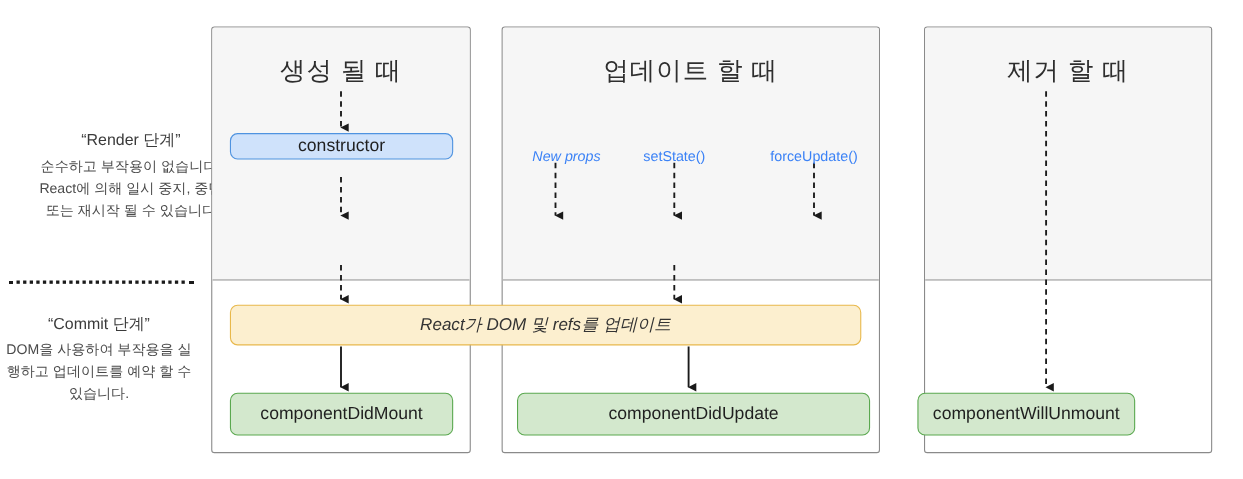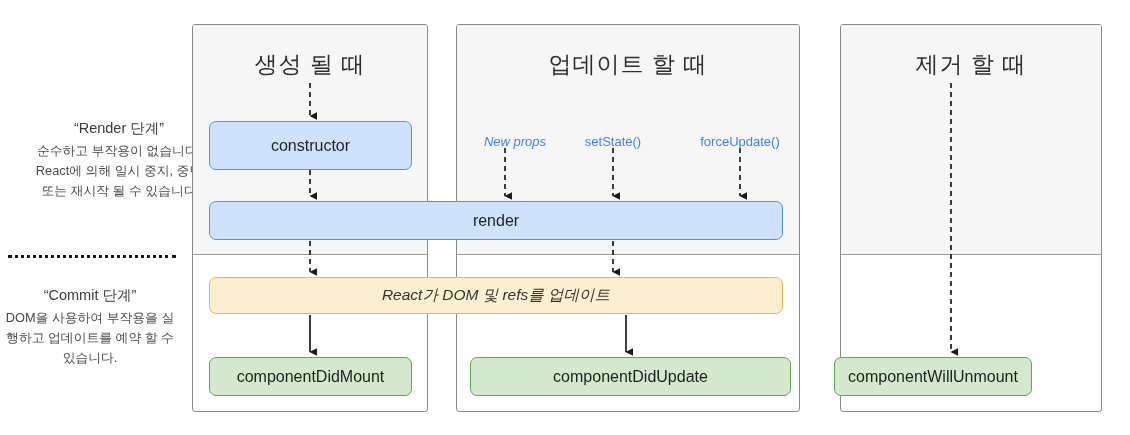--- a/index.html
+++ b/index.html
@@ -104,21 +104,21 @@
     color: #333;
     font-style: italic;
     font-size: 15.5px;
   }
   .node.green {
     background: #d3e8cd;
     border: 1px solid #5aa84f;
     color: #1f1f1f;
   }
 
-  #node-constructor        { left: 209px; top: 121px; width: 203px; height: 49px; }
+  #node-constructor        { left: 209px; top: 121px; width: 203px; height: 24px; }
   #node-render             { left: 209px; top: 201px; width: 574px; height: 39px; }
   #node-commit-update      { left: 209px; top: 277px; width: 574px; height: 37px; }
   #node-did-mount          { left: 209px; top: 357px; width: 203px; height: 39px; }
   #node-did-update         { left: 470px; top: 357px; width: 321px; height: 39px; }
   #node-will-unmount       { left: 834px; top: 357px; width: 198px; height: 39px; text-align: center; }
 
   
   .trigger {
     position: absolute;
     font-size: 13px;
@@ -200,21 +200,20 @@
 
     <line x1="951" y1="83" x2="951" y2="352" stroke="#1a1a1a" stroke-width="1.7" stroke-dasharray="5,4" marker-end="url(#ah)"></line>
   </svg>
 
   <div class="trigger italic" id="trig-newprops">New props</div>
   <div class="trigger" id="trig-setstate">setState()</div>
   <div class="trigger" id="trig-forceupdate">forceUpdate()</div>
 
   <div class="node blue" id="node-constructor">constructor</div>
 
-  <div class="node blue" id="node-render">render</div>
 
   <div class="node green" id="node-did-mount">componentDidMount</div>
 
   <div class="node yellow" id="node-commit-update">React가 DOM 및 refs를 업데이트</div>
 
   <div class="node green" id="node-did-update">componentDidUpdate</div>
 
   <div class="node green" id="node-will-unmount">componentWillUnmount</div>
 
 </div>

